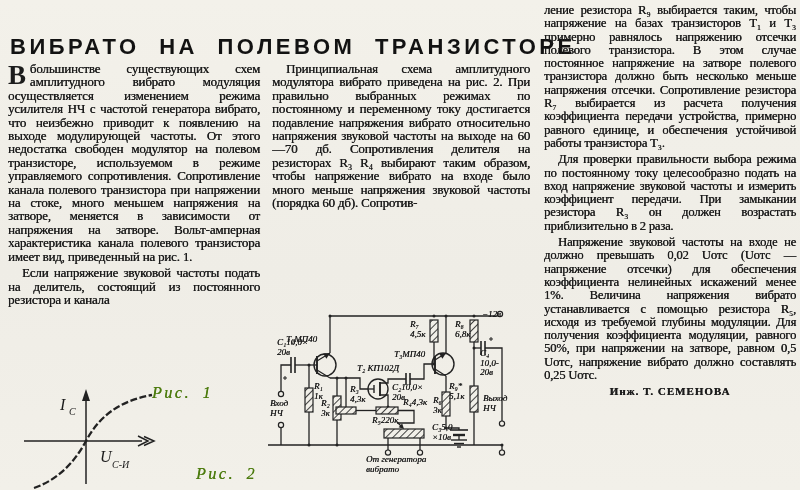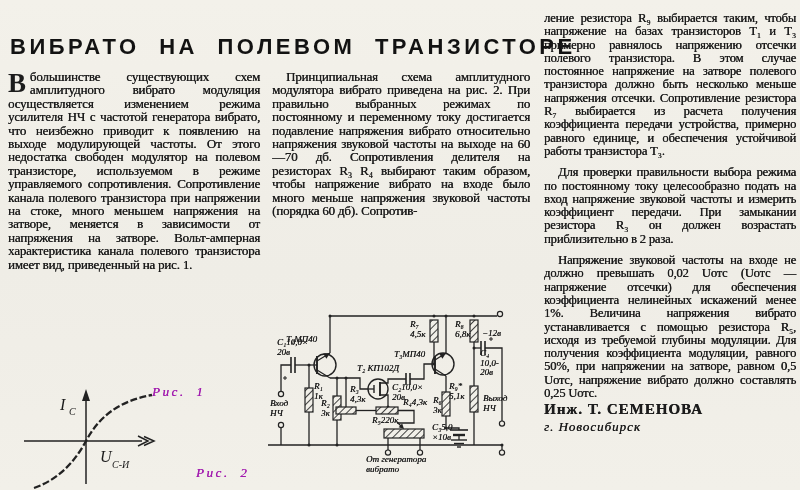--- a/index.html
+++ b/index.html
@@ -14,38 +14,38 @@
     position:absolute;left:10px;top:34px;width:528px;
     font-family:"Liberation Sans", sans-serif;
     font-weight:bold;font-size:22px;letter-spacing:3.5px;word-spacing:10px;
     white-space:nowrap;color:#121212;
   }
   .col{
     position:absolute;text-align:justify;
     font-size:13px;line-height:13.4px;letter-spacing:-0.2px;
     text-shadow:0.3px 0 0 currentColor;
   }
-  .col p{margin:8px 0 3px 0}
+  .col p{margin:0 0 3px 0}
   .col p.indent{text-indent:14px}
   #col1{left:8px;top:62px;width:252px}
   #col2{left:272px;top:62px;width:258px;max-height:244px;overflow:hidden}
   #col3{left:544px;top:4px;width:252px;font-size:12.6px;line-height:13.3px}
   .dropcap{
     float:left;font-weight:bold;font-size:27px;line-height:25px;
     margin:1px 4px 0 0;text-shadow:none;
   }
   .caption{
-    position:absolute;font-style:italic;font-size:13px;
-    letter-spacing:2.5px;word-spacing:5px;color:#a21caf;
+    position:absolute;font-style:italic;font-size:16px;
+    letter-spacing:2.5px;word-spacing:5px;color:#4d7c0f;
     text-shadow:0.3px 0 0 currentColor;
   }
   #fig1-caption{left:152px;top:384px}
   #fig2-caption{left:196px;top:465px}
   .sig{
-    text-align:left;font-weight:bold;font-size:15px;letter-spacing:1px;
+    text-align:center;font-weight:bold;font-size:11px;letter-spacing:1px;
     margin-top:1px;
   }
   .city{
     text-align:left;font-style:italic;font-size:13px;letter-spacing:1px;
     margin-top:3px;
   }
   svg{position:absolute}
   #fig1{left:16px;top:384px}
   #fig2{left:264px;top:304px}
   .clabel{
@@ -55,42 +55,42 @@
   .clabel.ctr{}
   
   #lb-c1{left:277px;top:338px}   #lb-t1{left:286px;top:335px}
   #lb-r1{left:314px;top:382px}   #lb-in{left:270px;top:399px}
   #lb-r2{left:321px;top:399px}   #lb-t2{left:357px;top:364px}
   #lb-r3{left:350px;top:385px}   #lb-c2{left:392px;top:383px}
   #lb-r4{left:403px;top:398px}   #lb-r5{left:372px;top:416px}
   #lb-t3{left:394px;top:350px}   #lb-r9{left:449px;top:382px}
   #lb-r6{left:433px;top:396px}   #lb-c3{left:432px;top:423px}
   #lb-r7{left:410px;top:320px}   #lb-r8{left:455px;top:320px}
-  #lb-c4{left:480px;top:349px}   #lb-sup{left:482px;top:329px}
+  #lb-c4{left:480px;top:349px}   #lb-sup{left:482px;top:310px}
   #lb-out{left:483px;top:394px}  #lb-gen{left:366px;top:455px;width:100px}
 </style>
 </head>
 <body>
 
 <div class="title">ВИБРАТО НА ПОЛЕВОМ ТРАНЗИСТОРЕ</div>
 
 <div class="col" id="col1">
   <p><span class="dropcap">В</span><span>большинстве существующих схем амплитудного вибрато модуляция осуществляется изменением режима усилителя НЧ с частотой генератора вибрато, что неизбежно приводит к появлению на выходе модулирующей частоты. От этого недостатка свободен модулятор на полевом транзисторе, используемом в режиме управляемого сопротивления. Сопротивление канала полевого транзистора при напряжении на стоке, много меньшем напряжения на затворе, меняется в зависимости от напряжения на затворе. Вольт-амперная характеристика канала полевого транзистора имеет вид, приведенный на рис. 1.</span></p>
+  <p class="indent">Если напряжение звуковой частоты подать на делитель, состоящий из постоянного резистора и канала</p>
 </div>
 
 <div class="col" id="col2">
   <p class="indent">Принципиальная схема амплитудного модулятора вибрато приведена на рис. 2. При правильно выбранных режимах по постоянному и переменному току достигается подавление напряжения вибрато относительно напряжения звуковой частоты на выходе на 60—70 дб. Сопротивления делителя на резисторах R₃ R₄ выбирают таким образом, чтобы напряжение вибрато на входе было много меньше напряжения звуковой частоты (порядка 60 дб). Сопротив-</p>
 </div>
 
 <div class="col" id="col3">
   <p>ление резистора R₉ выбирается таким, чтобы напряжение на базах транзисторов Т₁ и Т₃ примерно равнялось напряжению отсечки полевого транзистора. В этом случае постоянное напряжение на затворе полевого транзистора должно быть несколько меньше напряжения отсечки. Сопротивление резистора R₇ выбирается из расчета получения коэффициента передачи устройства, примерно равного единице, и обеспечения устойчивой работы транзистора Т₃.</p>
   <p class="indent">Для проверки правильности выбора режима по постоянному току целесообразно подать на вход напряжение звуковой частоты и измерить коэффициент передачи. При замыкании резистора R₃ он должен возрастать приблизительно в 2 раза.</p>
   <p class="indent">Напряжение звуковой частоты на входе не должно превышать 0,02 Uотс (Uотс — напряжение отсечки) для обеспечения коэффициента нелинейных искажений менее 1%. Величина напряжения вибрато устанавливается с помощью резистора R₅, исходя из требуемой глубины модуляции. Для получения коэффициента модуляции, равного 50%, при напряжении на затворе, равном 0,5 Uотс, напряжение вибрато должно составлять 0,25 Uотс.</p>
   <div class="sig">Инж. Т. СЕМЕНОВА</div>
-  <div class="city">г. Новосибирск</div>
 </div>
 
 <svg id="fig1" width="150" height="106" viewBox="0 0 150 106">
   <g stroke="#222" stroke-width="1.5" fill="none">
     <path d="M70 100 V14"></path>
     <path d="M8 57 H126"></path>
     <polyline points="122,52 132,57 122,62"></polyline>
     <polyline points="128,52.5 138,57 128,61.5"></polyline>
   </g>
   <polygon points="70,5 66,17 74,17" fill="#222"></polygon>

